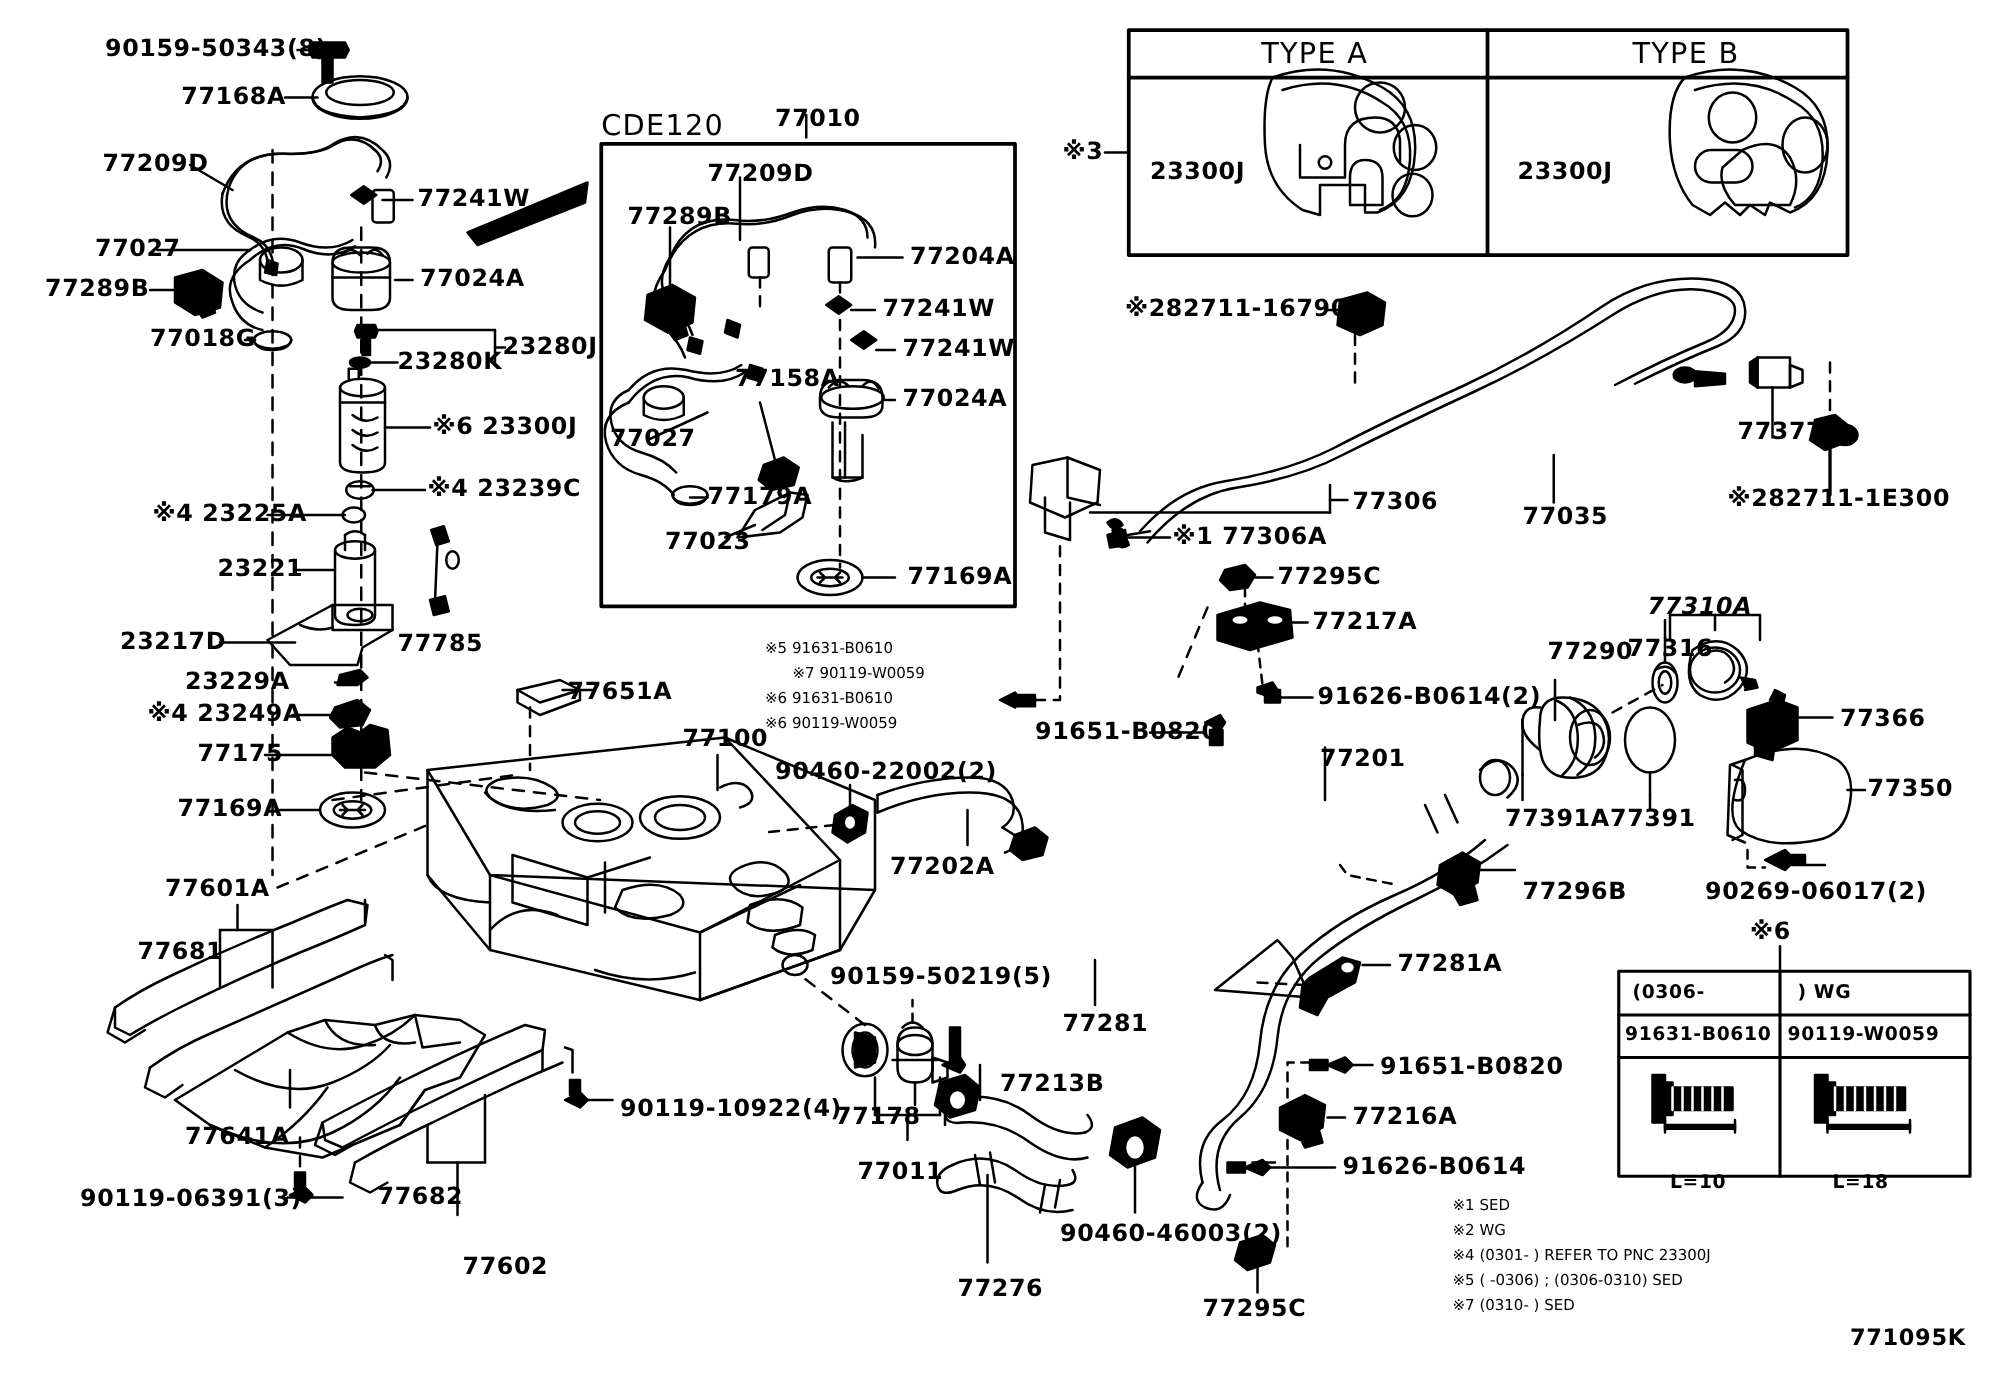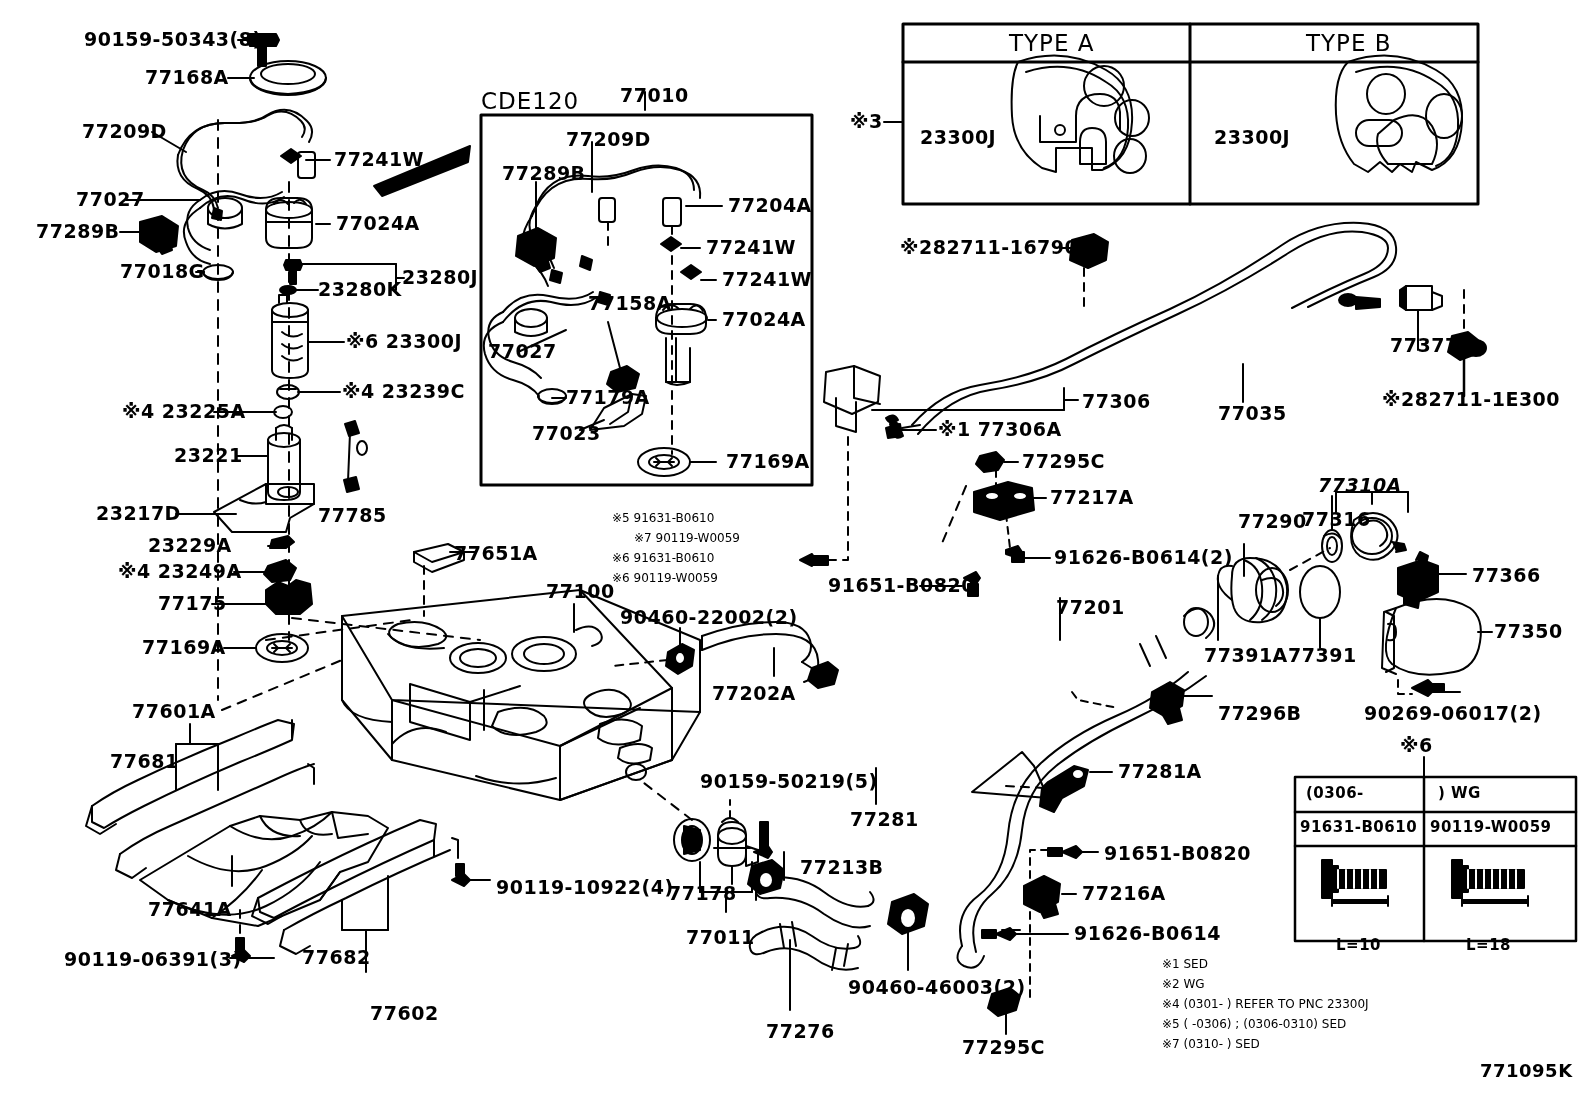--- a/index.html
+++ b/index.html
@@ -712,21 +712,21 @@
   <div class="lbl" style="left:546px;top:582px;">77100</div>
   <div class="lbl" style="left:620px;top:608px;">90460-22002(2)</div>
   <div class="lbl" style="left:712px;top:684px;">77202A</div>
   <div class="lbl" style="left:132px;top:702px;">77601A</div>
   <div class="lbl" style="left:110px;top:752px;">77681</div>
   <div class="lbl" style="left:148px;top:900px;">77641A</div>
   <div class="lbl" style="left:302px;top:948px;">77682</div>
   <div class="lbl" style="left:326px;top:1004px;margin-left:44px;">77602</div>
   <div class="lbl" style="left:64px;top:950px;">90119-06391(3)</div>
   <div class="lbl" style="left:496px;top:878px;">90119-10922(4)</div>
-  <div class="lbl" style="left:700px;top:772px;text-align:right;">90159-50219(5)</div>
+  <div class="lbl" style="left:664px;top:772px;text-align:right;">90159-50219(5)</div>
   <div class="lbl" style="left:668px;top:884px;">77178</div>
   <div class="lbl" style="left:686px;top:928px;">77011</div>
   <div class="lbl" style="left:800px;top:858px;">77213B</div>
   <div class="lbl" style="left:766px;top:1022px;">77276</div>
   <div class="lbl" style="left:848px;top:978px;">90460-46003(2)</div>
   <div class="lbl" style="left:850px;top:810px;">77281</div>
   <div class="lbl" style="left:1118px;top:762px;">77281A</div>
   <div class="lbl" style="left:1104px;top:844px;">91651-B0820</div>
   <div class="lbl" style="left:1082px;top:884px;">77216A</div>
   <div class="lbl" style="left:1074px;top:924px;">91626-B0614</div>

